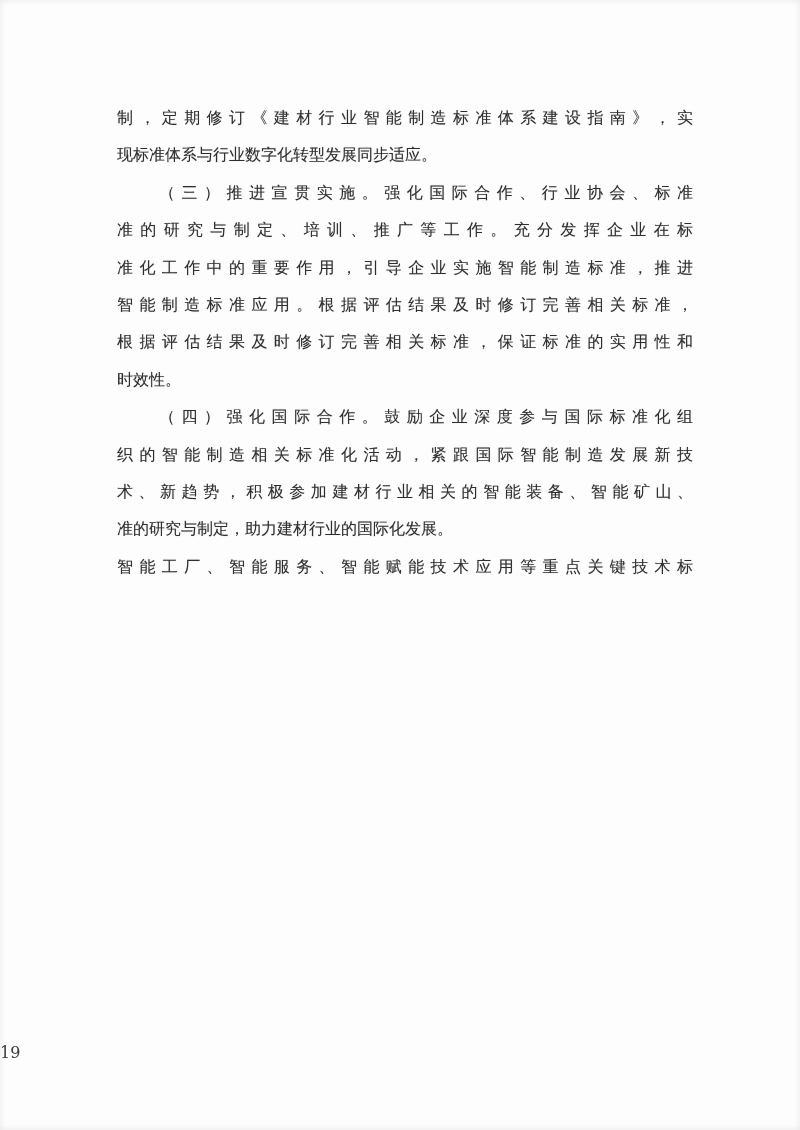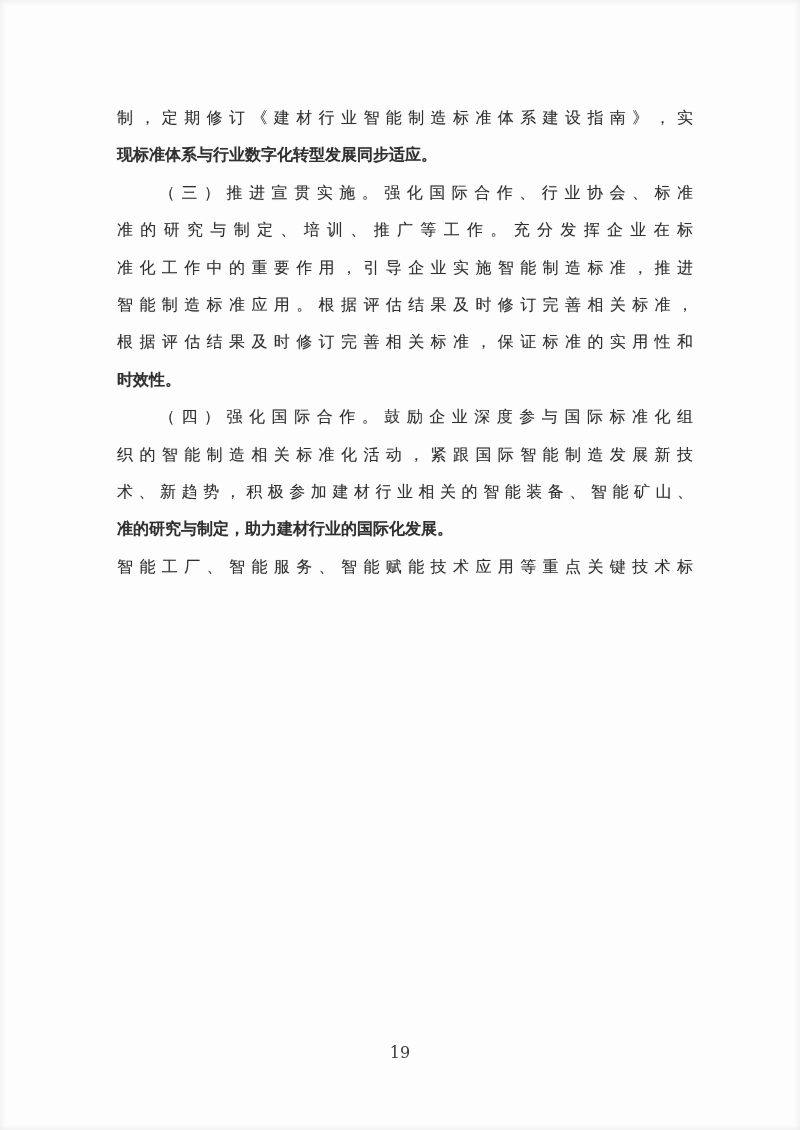--- a/index.html
+++ b/index.html
@@ -35,31 +35,29 @@
     letter-spacing: 0;
     text-shadow: 0 0 1px rgba(70,70,70,0.35);
   }
   
   .line.justify {
     text-align: justify;
     text-align-last: justify;
   }
   .line.last {
     text-align: left;
-    font-weight: bold;
   }
   .line.indent {
     padding-left: 42px;
   }
   .page-number {
     position: absolute;
     top: 1043px;
     left: 0;
     width: 800px;
-    text-align: center;
     font-size: 16px;
     color: #3a3a3a;
     font-family: "DejaVu Serif", "Liberation Serif", serif;
   }
 </style>
 </head>
 <body>
 
 <div class="page">
 

